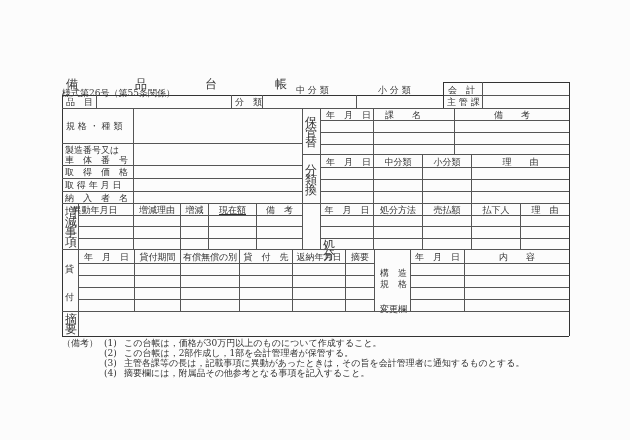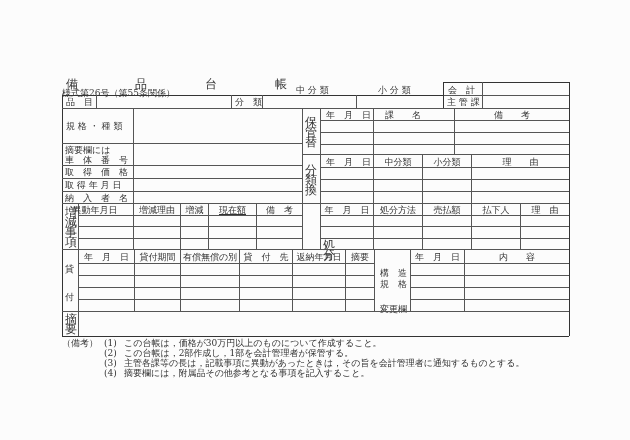--- a/index.html
+++ b/index.html
@@ -49,21 +49,21 @@
 <div class="vl" style="left:231px;top:95px;height:13px;"></div>
 <div class="vl" style="left:262px;top:95px;height:13px;"></div>
 <div class="t" style="left:235px;top:97px;">分　類</div>
 <div class="cell" style="left:263px;top:96px;width:180px;height:12px;"></div>
 <div class="vl" style="left:356px;top:95px;height:13px;"></div>
 
 <div class="vl" style="left:133px;top:108px;height:95px;"></div>
 <div class="t" style="left:66px;top:121px;">規 格 ・ 種 類</div>
 <div class="cell" style="left:134px;top:109px;width:168px;height:34px;"></div>
 <div class="hl" style="left:62px;top:143px;width:240px;"></div>
-<div class="t" style="left:65px;top:145px;">摘要欄には</div>
+<div class="t" style="left:65px;top:145px;">製造番号又は</div>
 <div class="t" style="left:65px;top:155px;">車　体　番　号</div>
 <div class="cell" style="left:134px;top:144px;width:168px;height:21px;"></div>
 <div class="hl" style="left:62px;top:165px;width:240px;"></div>
 <div class="t" style="left:65px;top:167px;">取　得　価　格</div>
 <div class="cell" style="left:134px;top:166px;width:168px;height:12px;"></div>
 <div class="hl" style="left:62px;top:178px;width:240px;"></div>
 <div class="t" style="left:65px;top:180px;">取 得 年 月 日</div>
 <div class="cell" style="left:134px;top:179px;width:168px;height:12px;"></div>
 <div class="hl" style="left:62px;top:191px;width:240px;"></div>
 <div class="t" style="left:65px;top:193px;">納　入　者　名</div>

